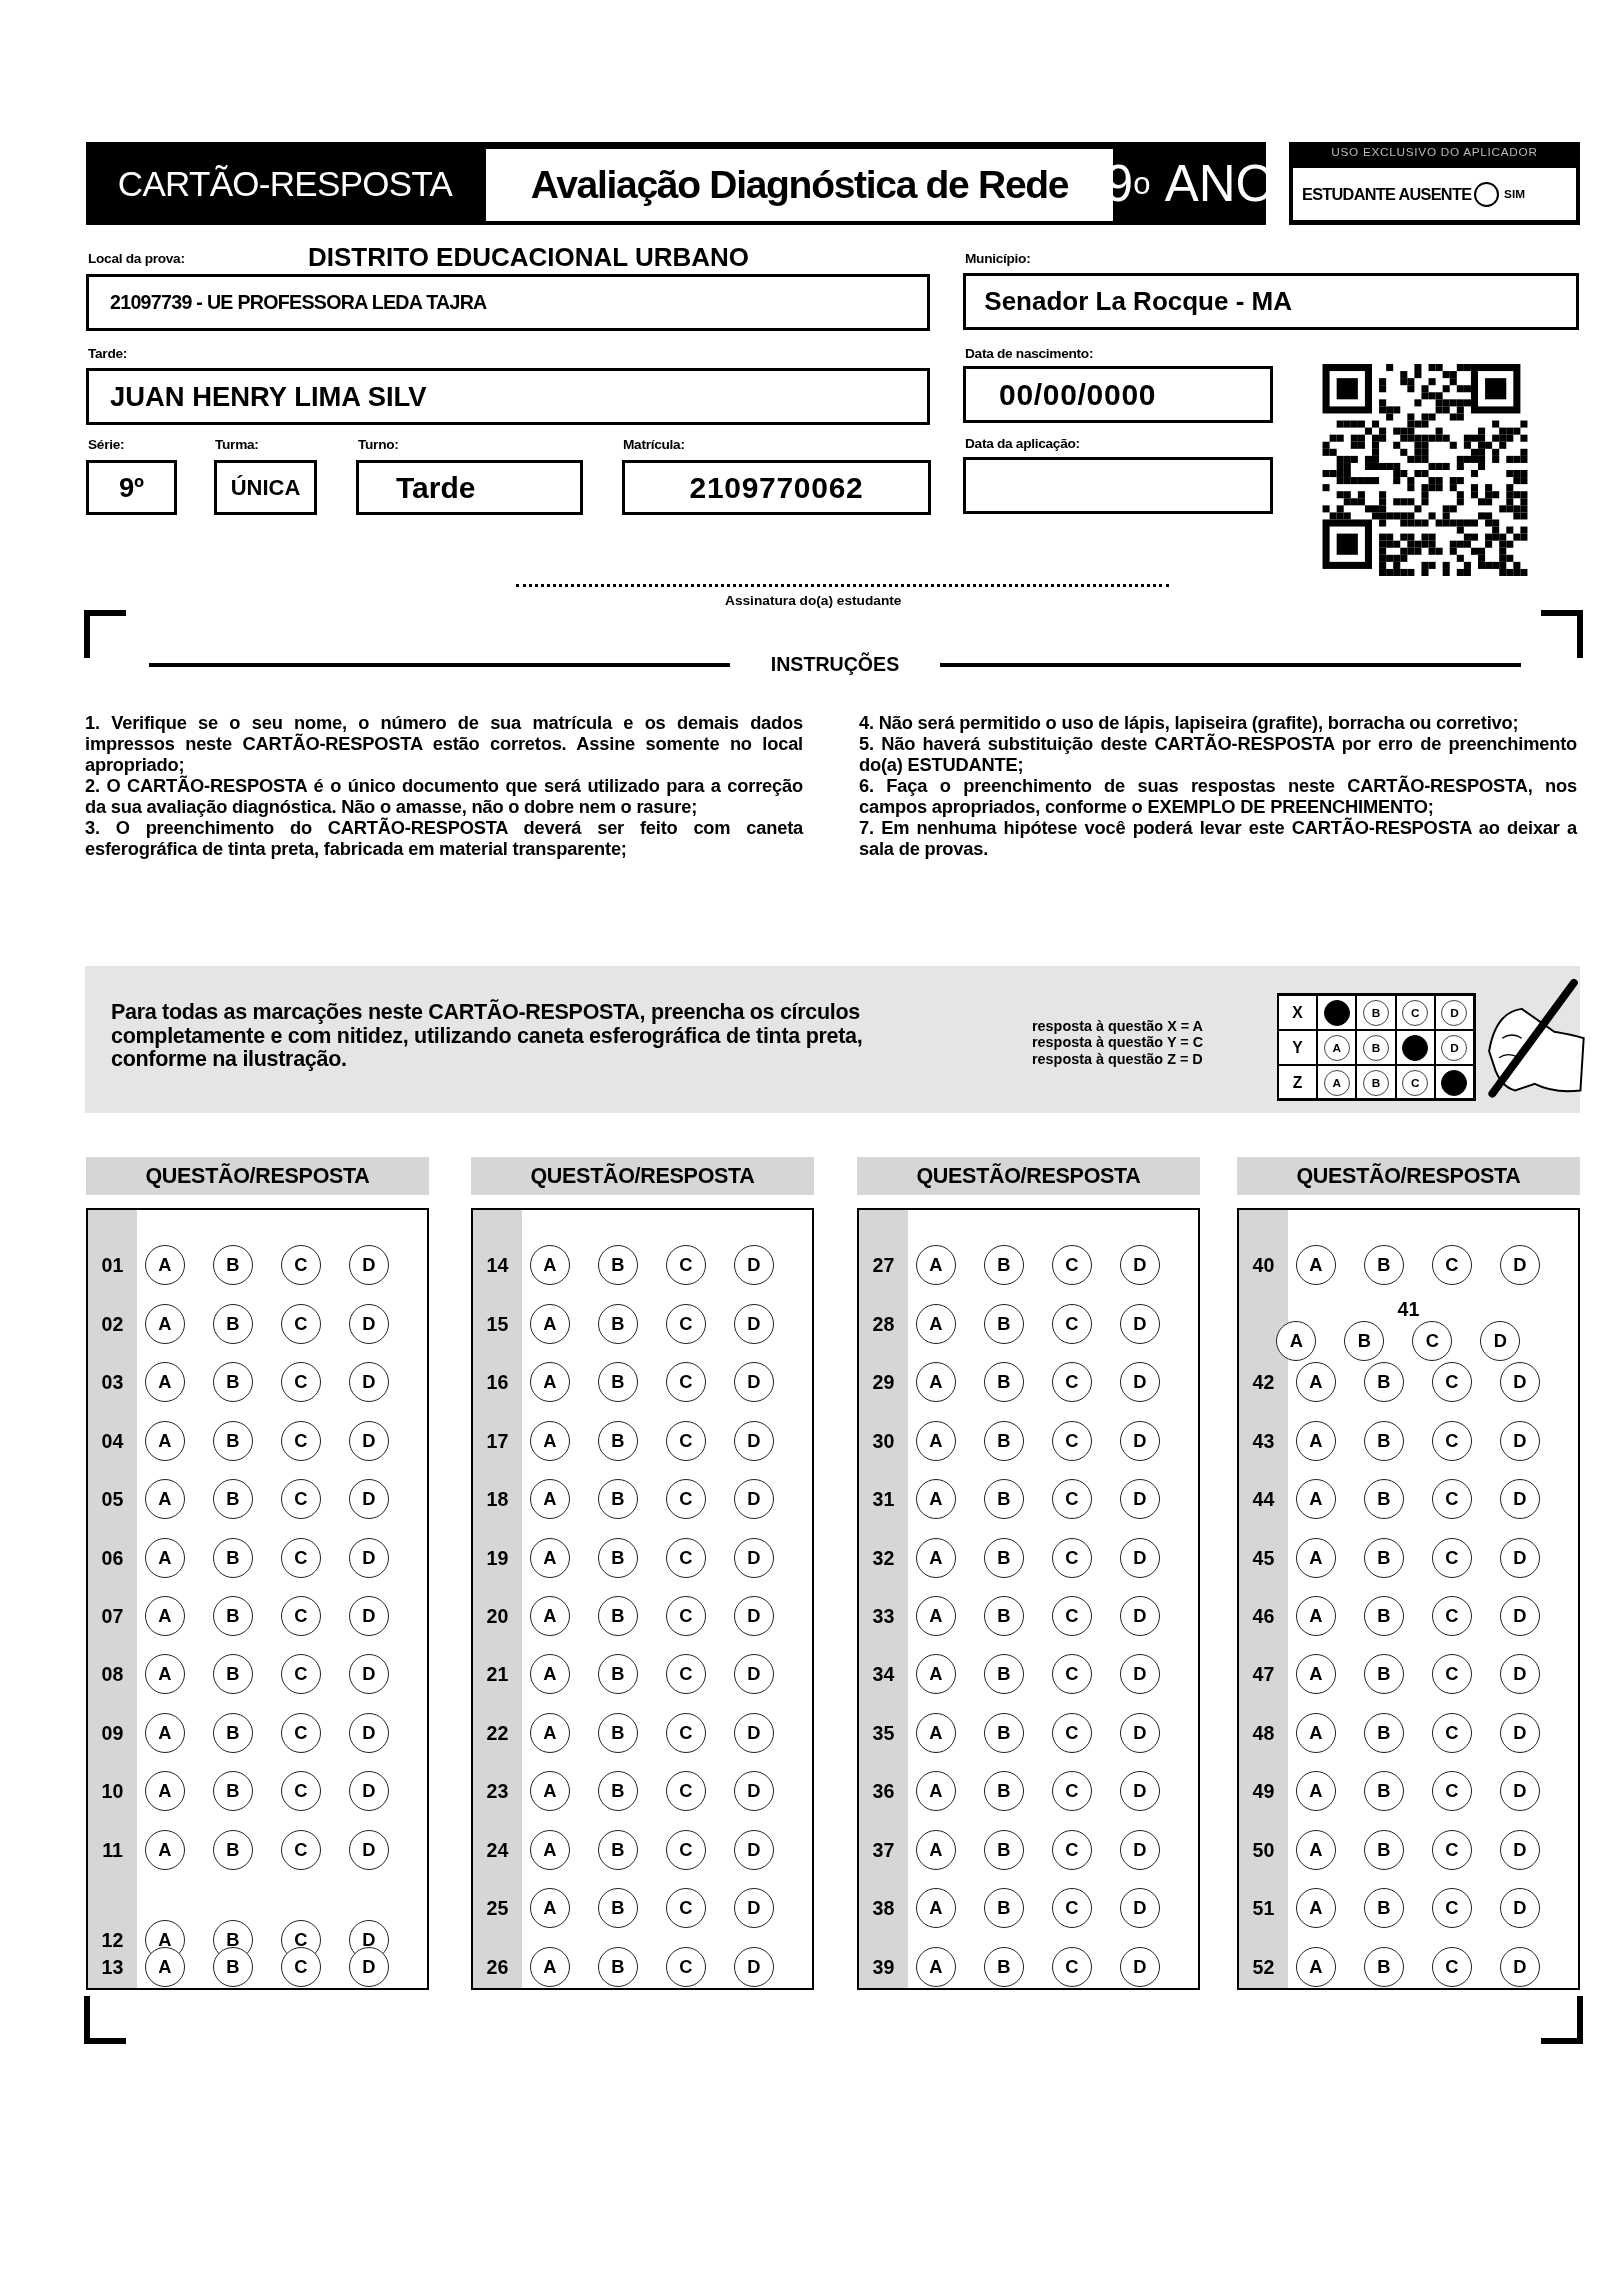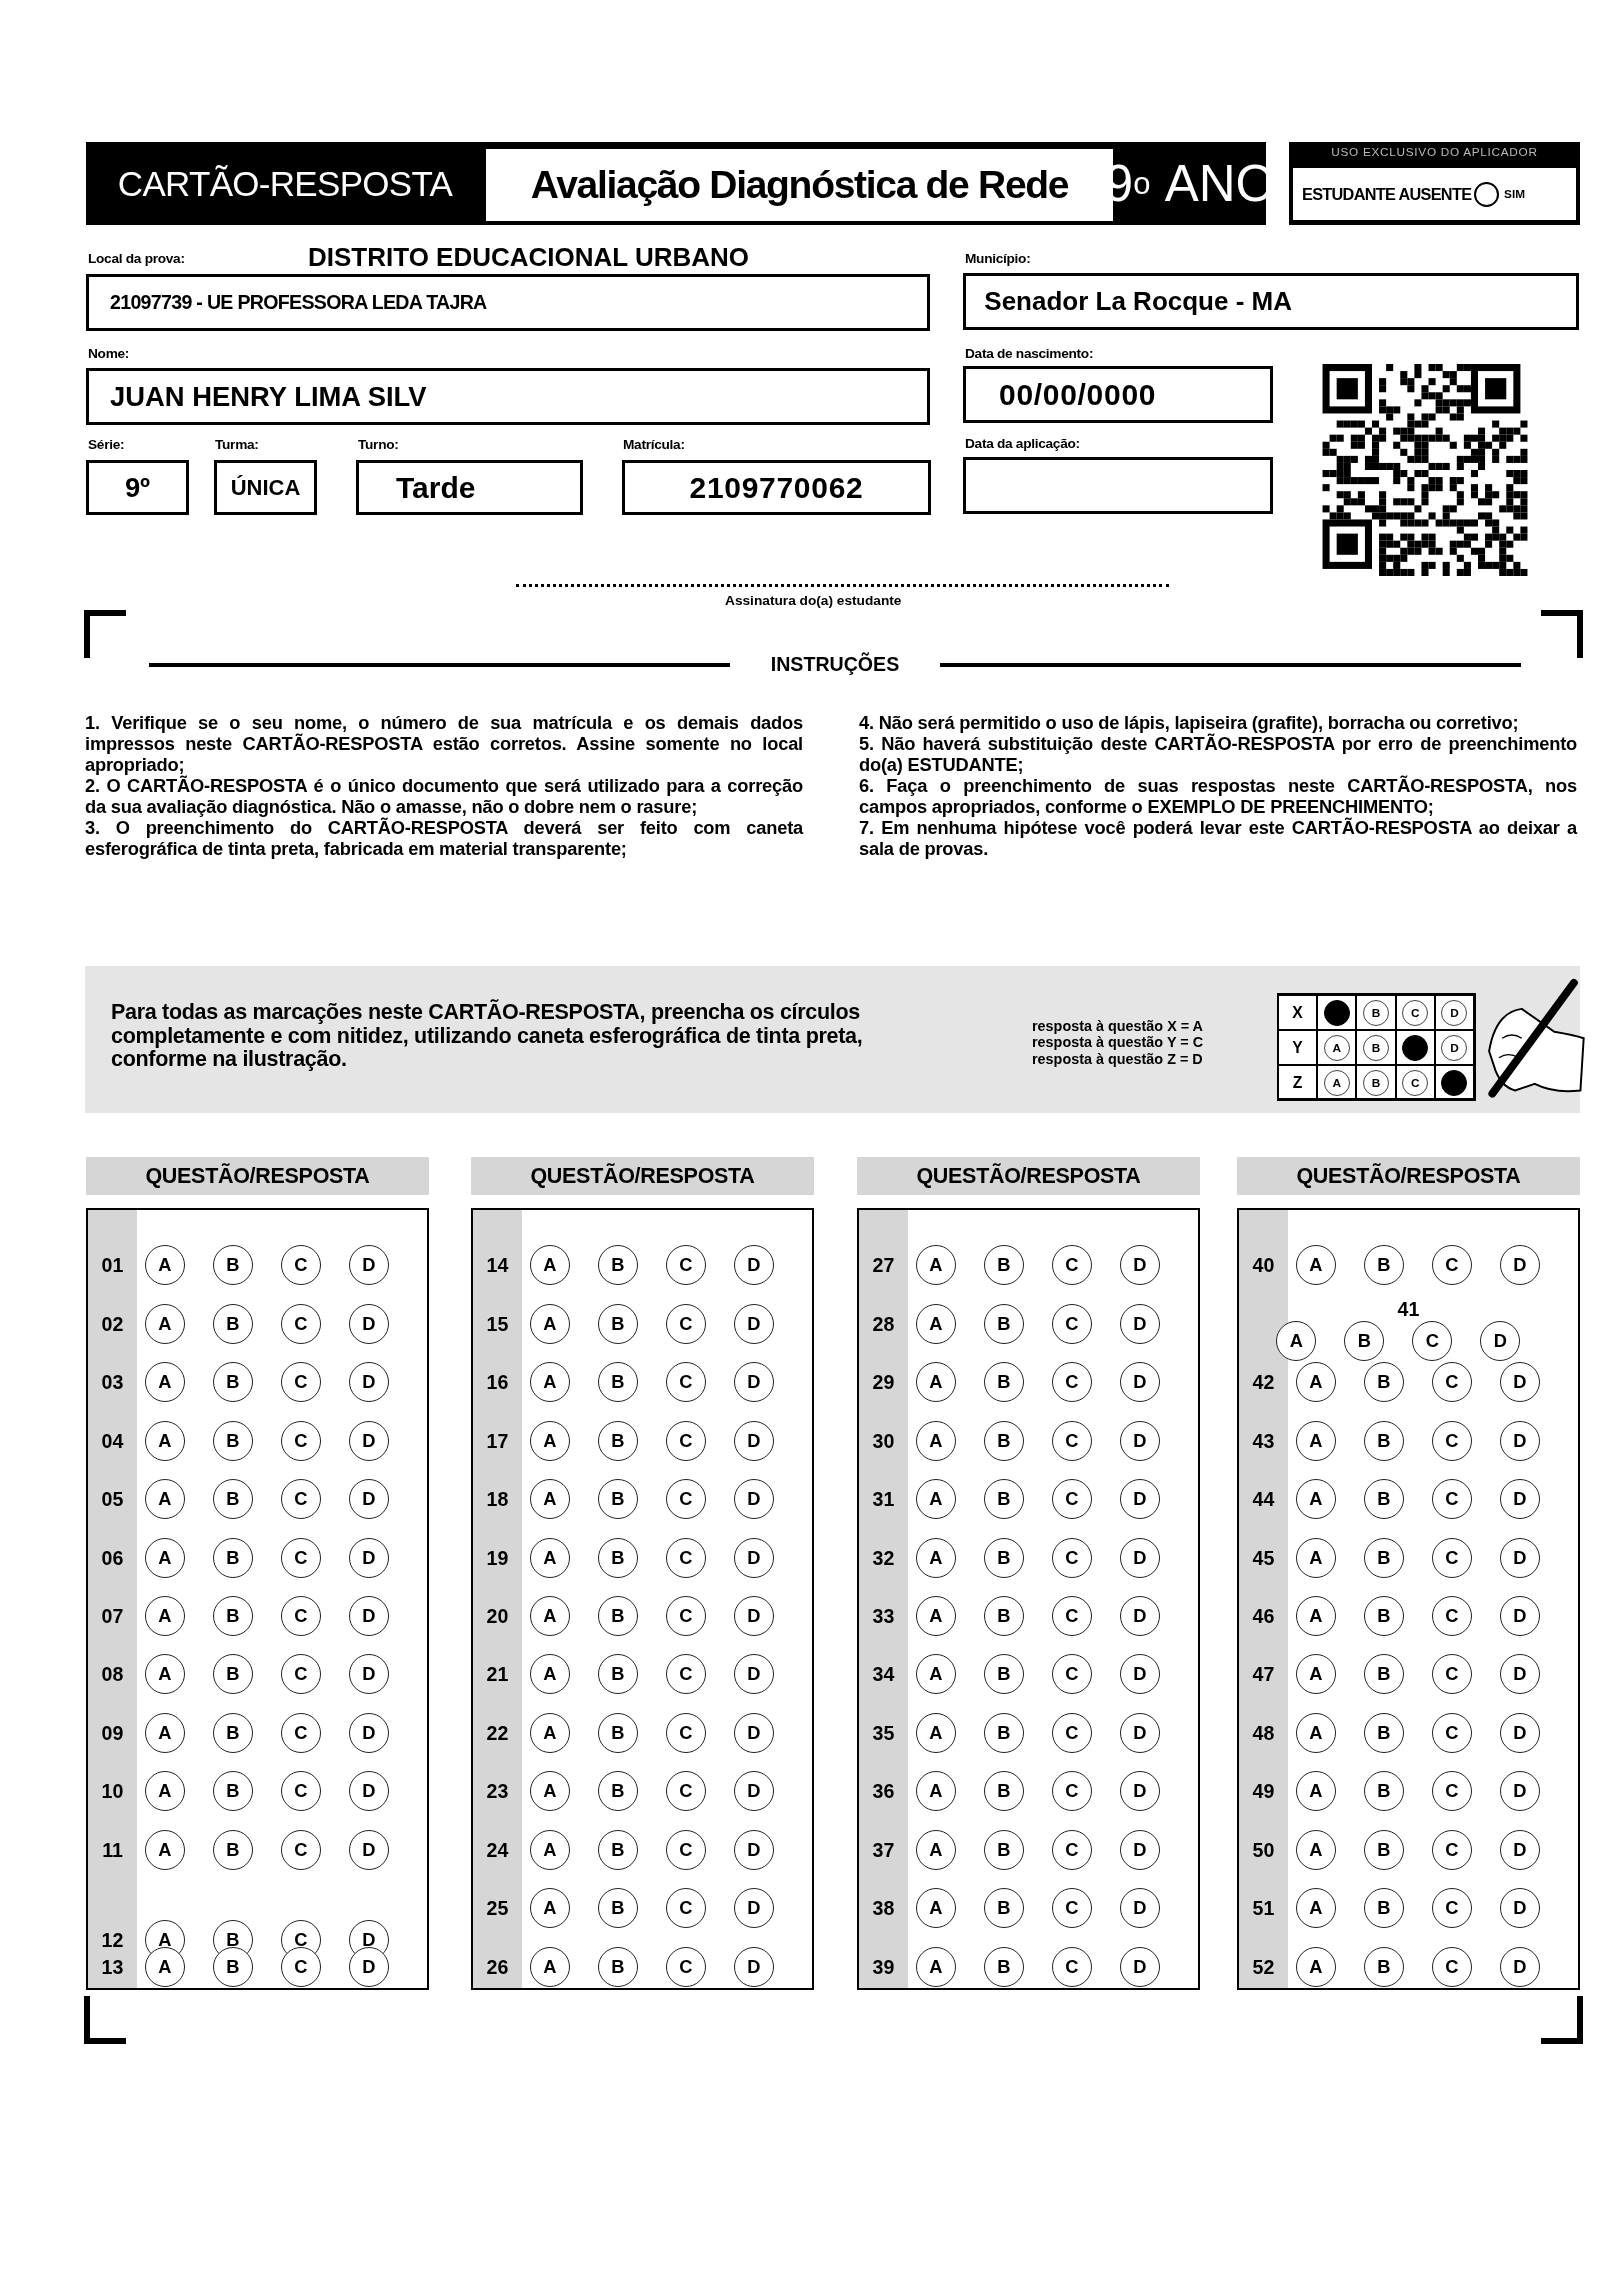--- a/index.html
+++ b/index.html
@@ -40,21 +40,21 @@
   #nasc-lbl { left:965px; top:346px; }
   #nasc-box { left:963px; top:366px; width:310px; height:57px; }
   #nasc-box .val { font-size:30px; margin-left:33px; letter-spacing:0.7px; }
 
   #apli-lbl { left:965px; top:436px; }
   #apli-box { left:963px; top:457px; width:310px; height:57px; }
 
   #qr { left:1322px; top:364px; width:206px; height:212px; }
 
   #serie-lbl { left:88px; top:437px; }
-  #serie-box { left:86px; top:460px; width:103px; height:55px; justify-content:center; }
+  #serie-box { left:86px; top:460px; width:91px; height:55px; justify-content:center; }
   #serie-box .val { font-size:27.4px; }
   #turma-lbl { left:215px; top:437px; }
   #turma-box { left:214px; top:460px; width:103px; height:55px; justify-content:center; }
   #turma-box .val { font-size:22px; }
   #turno-lbl { left:358px; top:437px; }
   #turno-box { left:356px; top:460px; width:227px; height:55px; }
   #turno-box .val { font-size:30px; margin-left:37px; }
   #matr-lbl { left:623px; top:437px; }
   #matr-box { left:622px; top:460px; width:309px; height:55px; justify-content:center; }
   #matr-box .val { font-size:30px; letter-spacing:0.7px; }
@@ -121,21 +121,21 @@
 <div id="local-val" class="abs">DISTRITO EDUCACIONAL URBANO</div>
 <div id="local-box" class="abs box">
   <span class="val">21097739 - UE PROFESSORA LEDA TAJRA</span>
 </div>
 
 <div id="mun-lbl" class="abs lbl">Município:</div>
 <div id="mun-box" class="abs box">
   <span class="val">Senador La Rocque - MA</span>
 </div>
 
-<div id="nome-lbl" class="abs lbl">Nome:</div>
+<div id="nome-lbl" class="abs lbl">Tarde:</div>
 <div id="nome-box" class="abs box">
   <span class="val">JUAN HENRY LIMA SILV</span>
 </div>
 
 <div id="nasc-lbl" class="abs lbl">Data de nascimento:</div>
 <div id="nasc-box" class="abs box">
   <span class="val">00/00/0000</span>
 </div>
 
 <div id="apli-lbl" class="abs lbl">Data da aplicação:</div>

